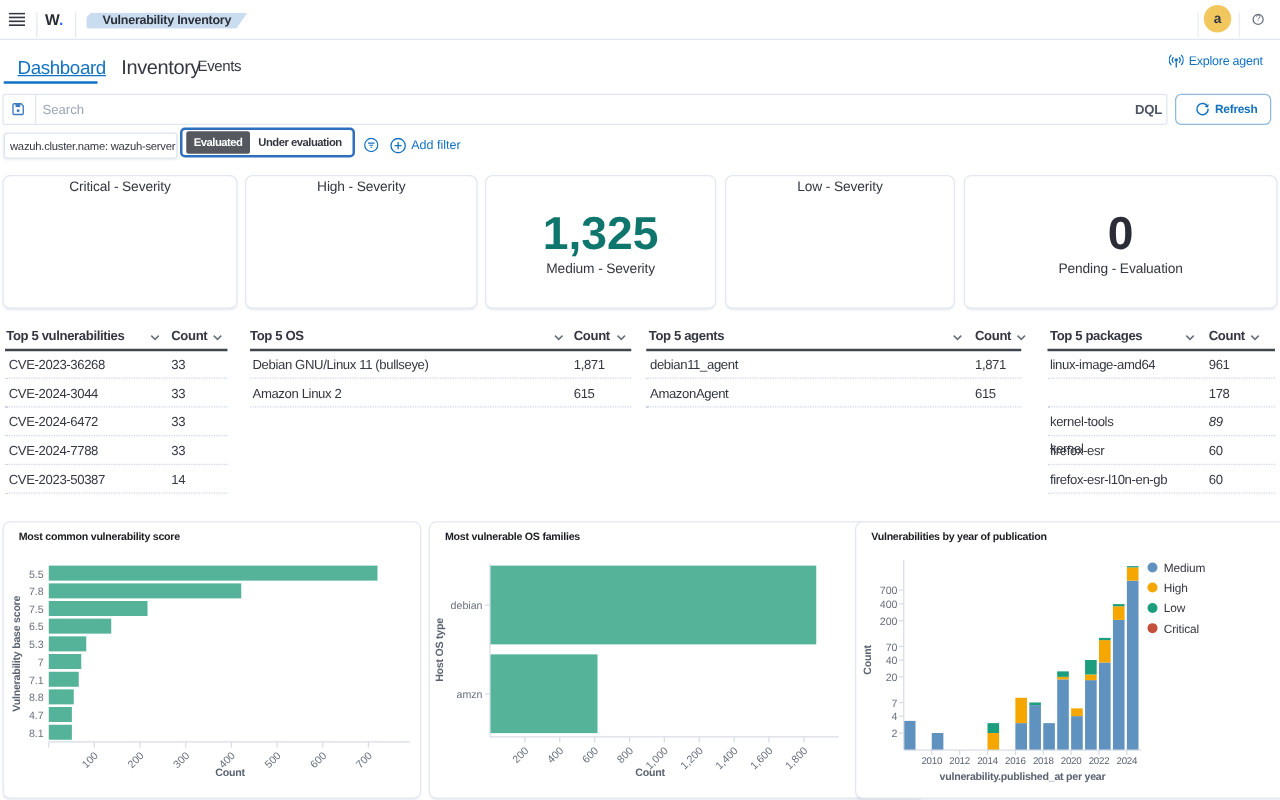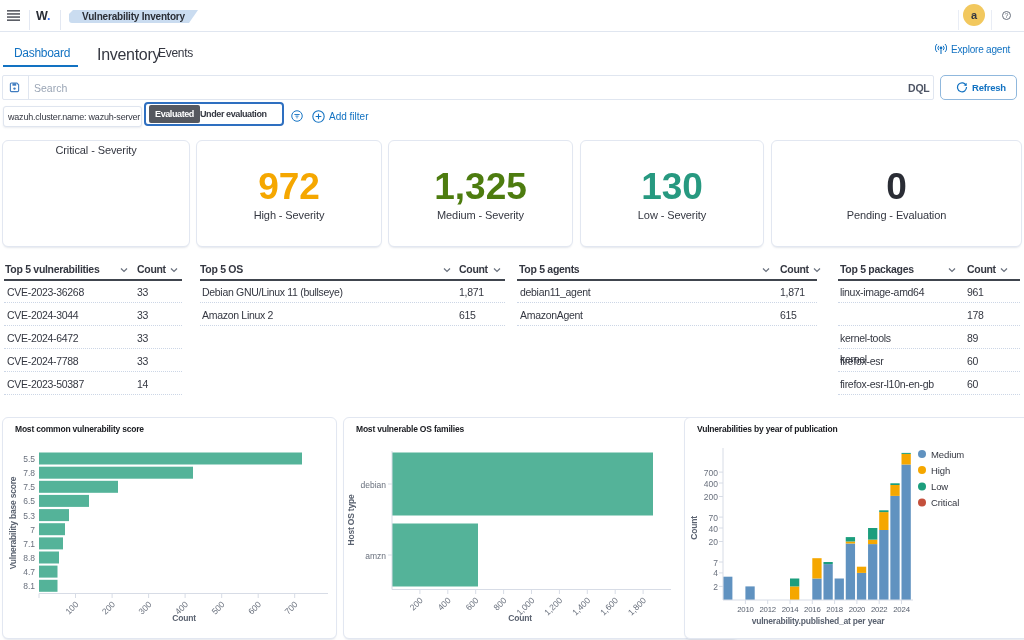--- a/index.html
+++ b/index.html
@@ -28,21 +28,21 @@
     clip-path:polygon(4px 0, 100% 0, calc(100% - 9px) 100%, 0 100%, 0 4px);
     border-radius:3px 0 0 3px;"></div>
   <div class="abs" style="left:73px;top:10px;width:121px;height:13px;line-height:13px;text-align:center;font-size:10px;letter-spacing:-0.2px;font-weight:bold;color:#2a2e36;">Vulnerability Inventory</div>
 
   <div class="abs" style="left:958px;top:10px;width:1px;height:20px;background:#e9edf5;"></div>
   <div class="abs" style="left:963px;top:4px;width:22px;height:22px;border-radius:50%;background:#f2c85e;text-align:center;line-height:22px;font-size:11px;font-weight:bold;color:#343741;">a</div>
   <div class="abs" style="left:991px;top:10px;width:1px;height:20px;background:#e9edf5;"></div>
   <div class="abs" style="left:1002px;top:11px;width:9px;height:9px;border:1px solid #69707d;border-radius:50%;text-align:center;line-height:8px;font-size:7px;color:#69707d;">?</div>
 </div>
 
-<div class="abs" style="left:14px;top:46px;font-size:12px;letter-spacing:-0.3px;color:#1272c2;">Dashboard</div>
+<div class="abs" style="left:14px;top:46px;font-size:15px;letter-spacing:-0.3px;color:#1272c2;text-decoration:underline;">Dashboard</div>
 <div class="abs" style="left:3px;top:65px;width:75px;height:2px;background:#1272c2;"></div>
 <div class="abs" style="left:97px;top:46px;font-size:16px;letter-spacing:-0.3px;">Inventory</div>
 <div class="abs" style="left:158px;top:46px;font-size:12px;letter-spacing:-0.3px;text-align:right;">Events</div>
 
 <svg class="abs" style="left:935px;top:43px;" width="12" height="12" viewBox="0 0 12 12">
   <circle cx="6" cy="5" r="1.4" fill="#1272c2"></circle>
   <path d="M3.8 2.8 a3.2 3.2 0 0 0 0 4.4 M8.2 2.8 a3.2 3.2 0 0 1 0 4.4" stroke="#1272c2" stroke-width="1" fill="none"></path>
   <path d="M2 1 a5.6 5.6 0 0 0 0 8 M10 1 a5.6 5.6 0 0 1 0 8" stroke="#1272c2" stroke-width="1" fill="none"></path>
   <path d="M6 6.6 L6 11" stroke="#1272c2" stroke-width="1.1" fill="none"></path>
 </svg>
@@ -64,46 +64,44 @@
   <path d="M14.6 2.8 L13.8 6.6 L10 5.8 Z" fill="#1272c2"></path>
 </svg>
 <div class="abs" style="left:972px;top:82px;font-size:9.5px;letter-spacing:-0.2px;font-weight:bold;color:#1272c2;">Refresh</div>
 
 <div class="abs" style="left:3px;top:106px;width:139px;height:21px;background:#fff;border:1px solid #dfe5ef;border-radius:3px;box-shadow:0 1px 2px rgba(80,100,130,0.12);"></div>
 <div class="abs" style="left:8px;top:112px;font-size:9px;letter-spacing:-0.2px;white-space:nowrap;color:#343741;">wazuh.cluster.name: wazuh-server</div>
 
 <div class="abs" style="left:144px;top:102px;width:140px;height:24px;background:#fff;border:2px solid #2e6fc0;border-radius:4px;"></div>
 <div class="abs" style="left:149px;top:105px;width:51px;height:18px;background:#55585f;border-radius:2px;"></div>
 <div class="abs" style="left:149px;top:105px;width:51px;height:18px;line-height:18px;text-align:center;font-size:9px;letter-spacing:-0.4px;font-weight:bold;white-space:nowrap;color:#fff;">Evaluated</div>
-<div class="abs" style="left:200px;top:105px;width:80px;height:18px;line-height:18px;text-align:left;font-size:9px;letter-spacing:-0.4px;font-weight:bold;white-space:nowrap;color:#343741;">Under evaluation</div>
+<div class="abs" style="left:200px;top:105px;width:80px;height:18px;line-height:18px;text-align:center;font-size:9px;letter-spacing:-0.4px;font-weight:bold;white-space:nowrap;color:#343741;">Under evaluation</div>
 
 <svg class="abs" style="left:291px;top:110px;" width="12" height="12" viewBox="0 0 16 16">
   <circle cx="8" cy="8" r="7" fill="none" stroke="#1272c2" stroke-width="1.3"></circle>
   <path d="M4.5 6 h7 M6 8.2 h4 M7.2 10.4 h1.6" stroke="#1272c2" stroke-width="1.2" fill="none"></path>
 </svg>
 
 <svg class="abs" style="left:312px;top:110px;" width="13" height="13" viewBox="0 0 16 16">
   <circle cx="8" cy="8" r="7" fill="none" stroke="#1272c2" stroke-width="1.3"></circle>
   <path d="M8 4.5 V11.5 M4.5 8 H11.5" stroke="#1272c2" stroke-width="1.3" fill="none"></path>
 </svg>
 <div class="abs" style="left:329px;top:111px;font-size:10px;white-space:nowrap;color:#1272c2;">Add filter</div>
 
 <div class="abs card" style="left:2px;width:188px;">
   <div class="lbl">Critical - Severity</div>
 </div>
 <div class="abs card" style="left:196px;width:186px;">
-  <div class="num" style="color:#f5a700;">972</div>
   <div class="lbl">High - Severity</div>
 </div>
 <div class="abs card" style="left:388px;width:185px;">
-  <div class="num" style="color:#4d7c0f;">1,325</div>
+  <div class="num" style="color:#0f766e;">1,325</div>
   <div class="lbl">Medium - Severity</div>
 </div>
 <div class="abs card" style="left:580px;width:184px;">
-  <div class="num" style="color:#279980;">130</div>
   <div class="lbl">Low - Severity</div>
 </div>
 <div class="abs card" style="left:771px;width:251px;">
   <div class="num" style="color:#2a2d35;">0</div>
   <div class="lbl">Pending - Evaluation</div>
 </div>
 <style>
   .card { top:140px; height:107px; background:#fff; border:1px solid #e2e7f1; border-radius:6px;
     box-shadow:0 2px 2px -1px rgba(120,135,160,0.2); text-align:center; }
   .num { margin-top:27px; height:38px; line-height:38px; font-size:37px; font-weight:bold; }
@@ -184,21 +182,21 @@
     <path d="M1 2.5 L4 5.5 L7 2.5" stroke="#69707d" stroke-width="1.2" fill="none"></path>
   </svg>
 <div class="hl" style="left:838px;width:182px;"></div>
 <div class="tr" style="left:840px;top:286px;">linux-image-amd64</div>
 <div class="tr" style="left:967px;top:286px;">961</div>
 <div class="sep" style="left:838px;width:182px;top:302px;"></div>
 <div class="tr" style="left:840px;top:309px;margin-top:44px;">kernel</div>
 <div class="tr" style="left:967px;top:309px;">178</div>
 <div class="sep" style="left:838px;width:182px;top:325px;"></div>
 <div class="tr" style="left:840px;top:332px;">kernel-tools</div>
-<div class="tr" style="left:967px;top:332px;">89</div>
+<div class="tr" style="left:967px;top:332px;font-style:italic;">89</div>
 <div class="sep" style="left:838px;width:182px;top:348px;"></div>
 <div class="tr" style="left:840px;top:355px;">firefox-esr</div>
 <div class="tr" style="left:967px;top:355px;">60</div>
 <div class="sep" style="left:838px;width:182px;top:371px;"></div>
 <div class="tr" style="left:840px;top:378px;">firefox-esr-l10n-en-gb</div>
 <div class="tr" style="left:967px;top:378px;">60</div>
 <div class="sep" style="left:838px;width:182px;top:394px;"></div>
 
 <style>
   .panel { position:absolute; top:417px; height:222px; background:#fff; border:1px solid #e2e7f1; border-radius:6px;

